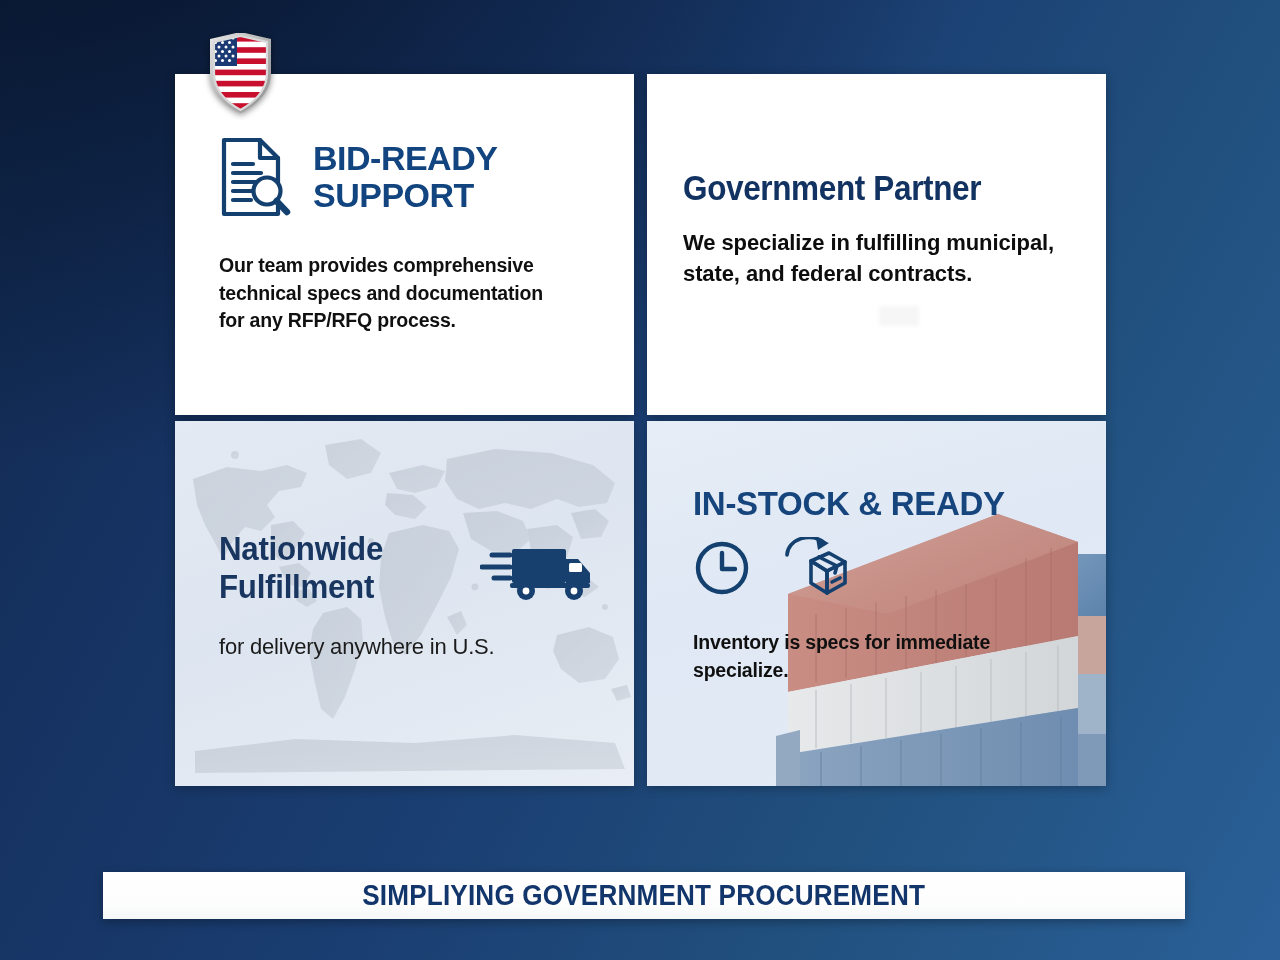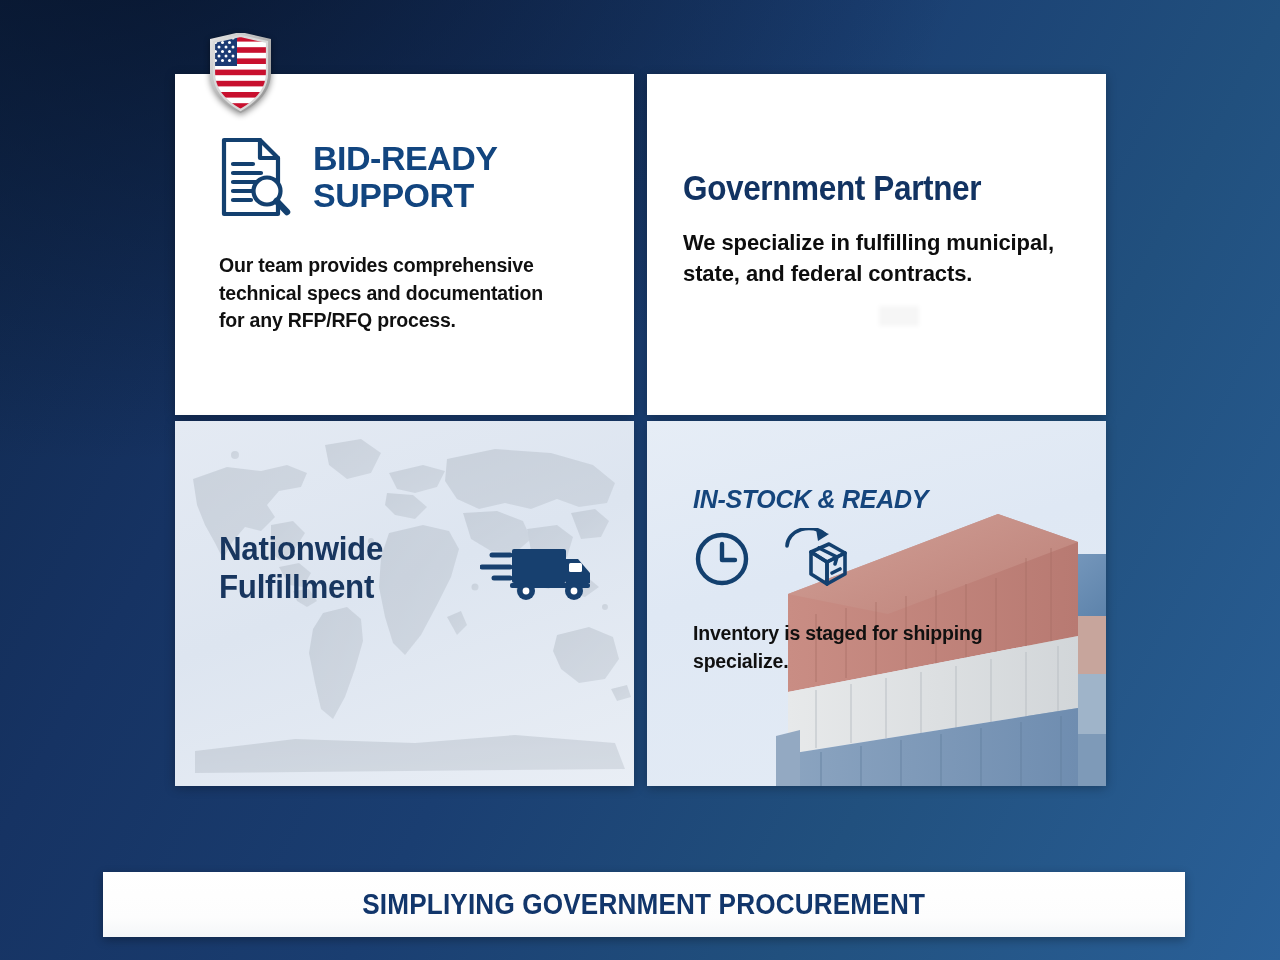--- a/index.html
+++ b/index.html
@@ -179,25 +179,24 @@
     right: 0;
     bottom: 0;
     width: 330px;
     height: 300px;
     z-index: 2;
   }
 
   .c4-inner { position: relative; z-index: 4; }
 
   .c4-title {
-    font-size: 25px;
+    font-size: 33px;
     font-weight: 700;
     color: #15457c;
     letter-spacing: -0.3px;
-    font-style: italic;
   }
 
   .c4-icons {
     margin-top: 14px;
     display: flex;
     align-items: center;
     gap: 26px;
   }
 
   .c4-body {
@@ -209,21 +208,21 @@
     letter-spacing: -0.2px;
     max-width: 345px;
   }
 
   
   .banner {
     position: absolute;
     left: 103px;
     top: 872px;
     width: 1082px;
-    height: 65px;
+    height: 47px;
     background: linear-gradient(180deg, #ffffff 0%, #fdfdfd 70%, #f4f6f8 100%);
     display: flex;
     align-items: center;
     justify-content: center;
     box-shadow: 0 3px 9px rgba(0,0,0,0.3);
   }
 
   .banner-text {
     font-size: 29px;
     font-weight: 700;
@@ -347,20 +346,21 @@
         </g>
       </svg>
     </span>
 
     <div class="c3-inner">
       <div class="c3-title">
         <div>Nationwide</div>
         <div>Fulfillment</div>
       </div>
       <div class="c3-body">
+        <div>for delivery anywhere in U.S.</div>
       </div>
     </div>
   </div>
 
   <div class="card c4">
     <svg class="containers" viewBox="0 0 330 300" preserveAspectRatio="xMaxYMax slice">
       <defs>
         <linearGradient id="redc" x1="0" y1="0" x2="1" y2="0">
           <stop offset="0%" stop-color="#c98d84"></stop>
             <stop offset="100%" stop-color="#b87a72"></stop>
@@ -462,21 +462,21 @@
             </g>
             <g fill="none" stroke="#13406f" stroke-width="3.6" stroke-linecap="round">
               <path d="M10 18 A22 18 0 0 1 48 6"></path>
             </g>
             <path d="M39 1 L52 6 L41 13 Z" fill="#13406f"></path>
           </svg>
         </span>
       </div>
 
       <div class="c4-body">
-        <div>Inventory is staged for shipping</div>
+        <div>Inventory is specs for immediate</div>
         <div>specialize.</div>
       </div>
     </div>
   </div>
 </div>
 
 <span class="shield-badge">
   <svg width="67" height="80" viewBox="0 0 67 80">
     <defs>
       <clipPath id="shieldclip">

